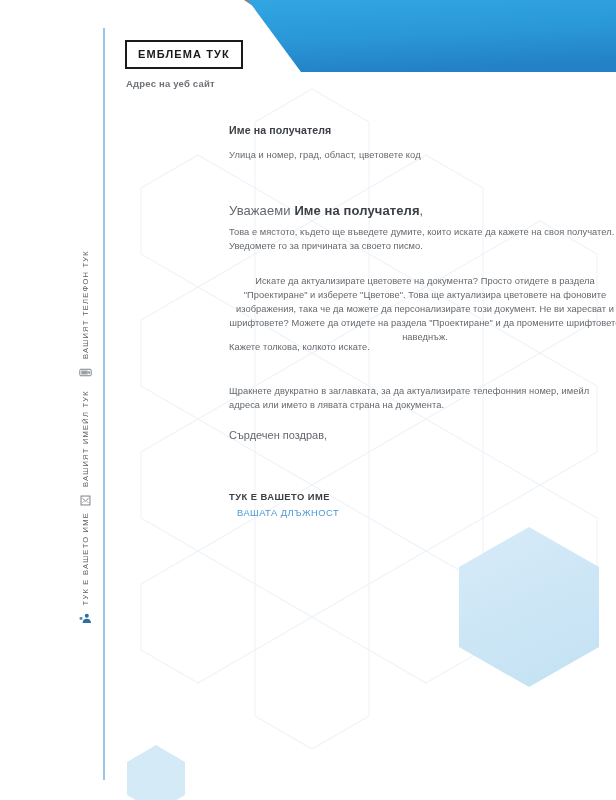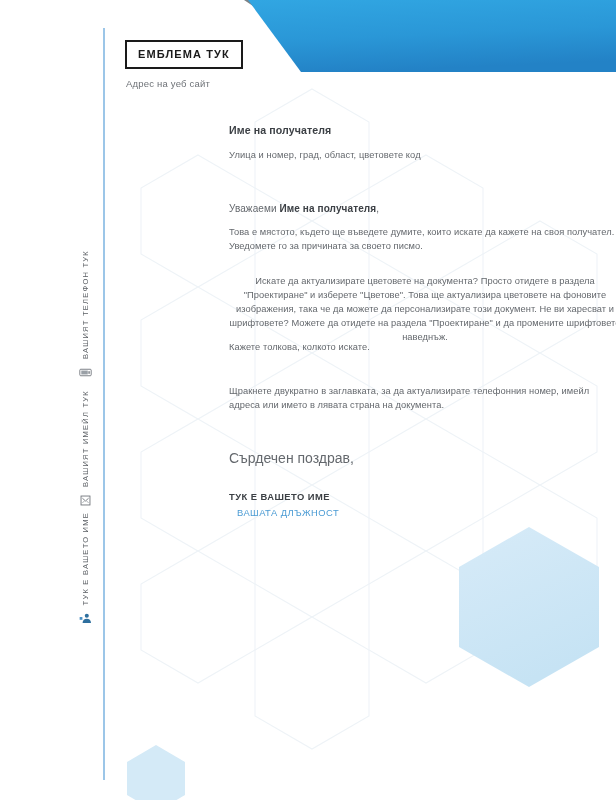--- a/index.html
+++ b/index.html
@@ -71,20 +71,21 @@
   }
   .website {
     position: absolute;
     left: 78px;
     top: 78px;
     font-size: 9.5px;
     color: #6e7277;
     letter-spacing: 0.2px;
     z-index: 5;
     white-space: nowrap;
+    font-weight: bold;
   }
 
   
   .sidebar {
     position: absolute;
     left: 20px;
     top: 250px;
     width: 34px;
     z-index: 5;
   }
@@ -134,21 +135,21 @@
     top: 150px;
     left: 0;
     font-size: 9.3px;
     color: #64686d;
     letter-spacing: 0.1px;
   }
   .salutation {
     position: absolute;
     top: 203px;
     left: 0;
-    font-size: 10px;
+    font-size: 13px;
     color: #64686d;
     letter-spacing: 0.1px;
   }
   .salutation b {
     color: #3c4045;
     font-weight: bold;
   }
   .para {
     position: absolute;
     left: 0;
@@ -157,23 +158,23 @@
     line-height: 14px;
     color: #64686d;
     letter-spacing: 0.05px;
   }
   .p1 { top: 225px; }
   .p2 { top: 274px; text-align: center; }
   .p3 { top: 340px; }
   .p4 { top: 384px; }
   .closing {
     position: absolute;
-    top: 450px;
-    left: 0;
-    font-size: 14px;
+    top: 429px;
+    left: 0;
+    font-size: 11px;
     color: #64686d;
   }
   .sig-name {
     position: absolute;
     top: 491px;
     left: 0;
     font-size: 9.4px;
     font-weight: bold;
     color: #3c4045;
     letter-spacing: 0.45px;

